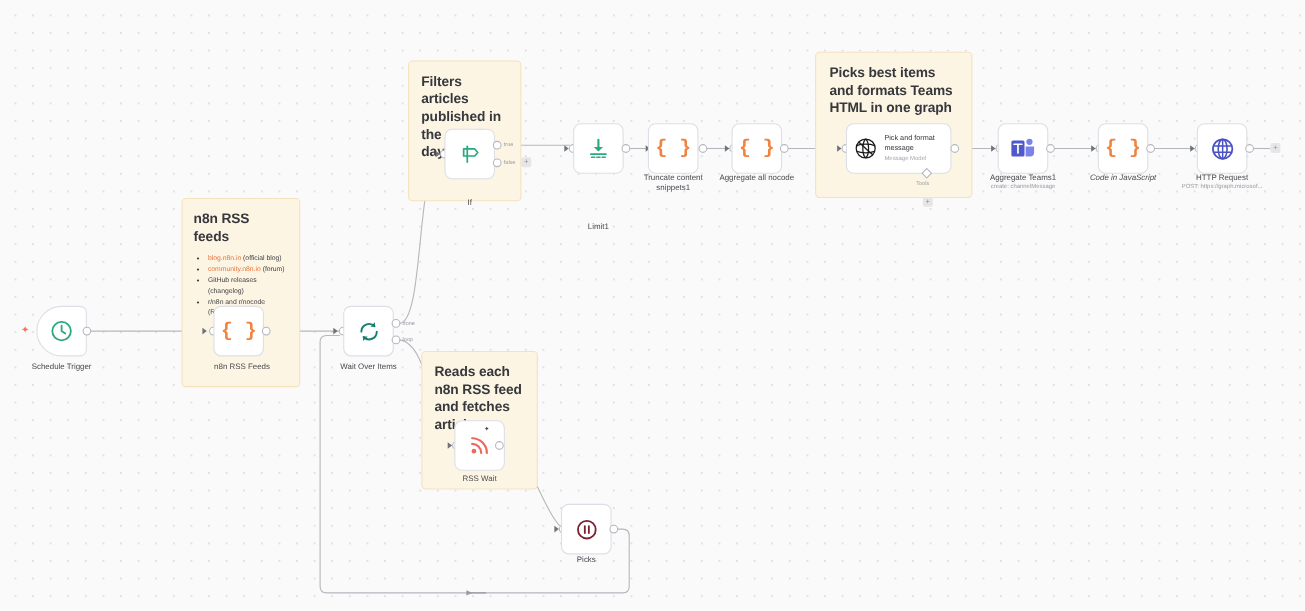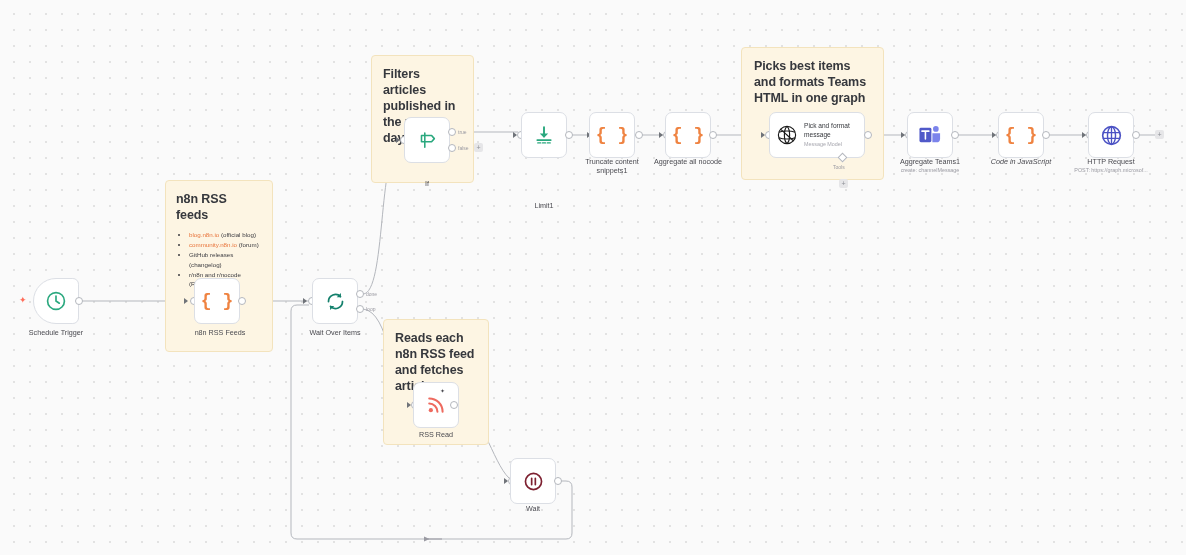--- a/index.html
+++ b/index.html
@@ -349,26 +349,26 @@
   <div class="port" style="left:411px; top:401px;"></div>
   <div class="node" style="left:413px; top:382px;">
     <svg width="22" height="22" viewBox="0 0 24 24">
       <circle cx="6.4" cy="17.6" r="2.3" fill="#ee6a5f"></circle>
       <path d="M4.6 10.4 a9 9 0 0 1 9 9" fill="none" stroke="#ee6a5f" stroke-width="2.2" stroke-linecap="round"></path>
       <path d="M4.6 4.8 a14.6 14.6 0 0 1 14.6 14.6" fill="none" stroke="#ee6a5f" stroke-width="2.2" stroke-linecap="round"></path>
     </svg>
   </div>
   <div class="spark" style="left:440px; top:388px;">✦</div>
   <div class="port" style="left:450px; top:401px;"></div>
-  <div class="caption" style="left:393px; top:430px; width:86px;">RSS Read</div>
+  <div class="caption" style="left:393px; top:430px; width:86px;">RSS Wait</div>
 
   <div class="inarrow" style="left:504px; top:478px;"></div>
   <div class="port" style="left:508px; top:477px;"></div>
   <div class="node" style="left:510px; top:458px;">
     <svg width="21" height="21" viewBox="0 0 24 24">
       <circle cx="12" cy="12" r="9.2" fill="none" stroke="#7d2030" stroke-width="1.9"></circle>
       <path d="M9.9 8.4 V15.6 M14.1 8.4 V15.6" stroke="#7d2030" stroke-width="1.9" stroke-linecap="round"></path>
     </svg>
   </div>
   <div class="port" style="left:554px; top:477px;"></div>
-  <div class="caption" style="left:490px; top:504px; width:86px;">Wait</div>
+  <div class="caption" style="left:490px; top:504px; width:86px;">Picks</div>
 
 </div>
 
 </body></html>

